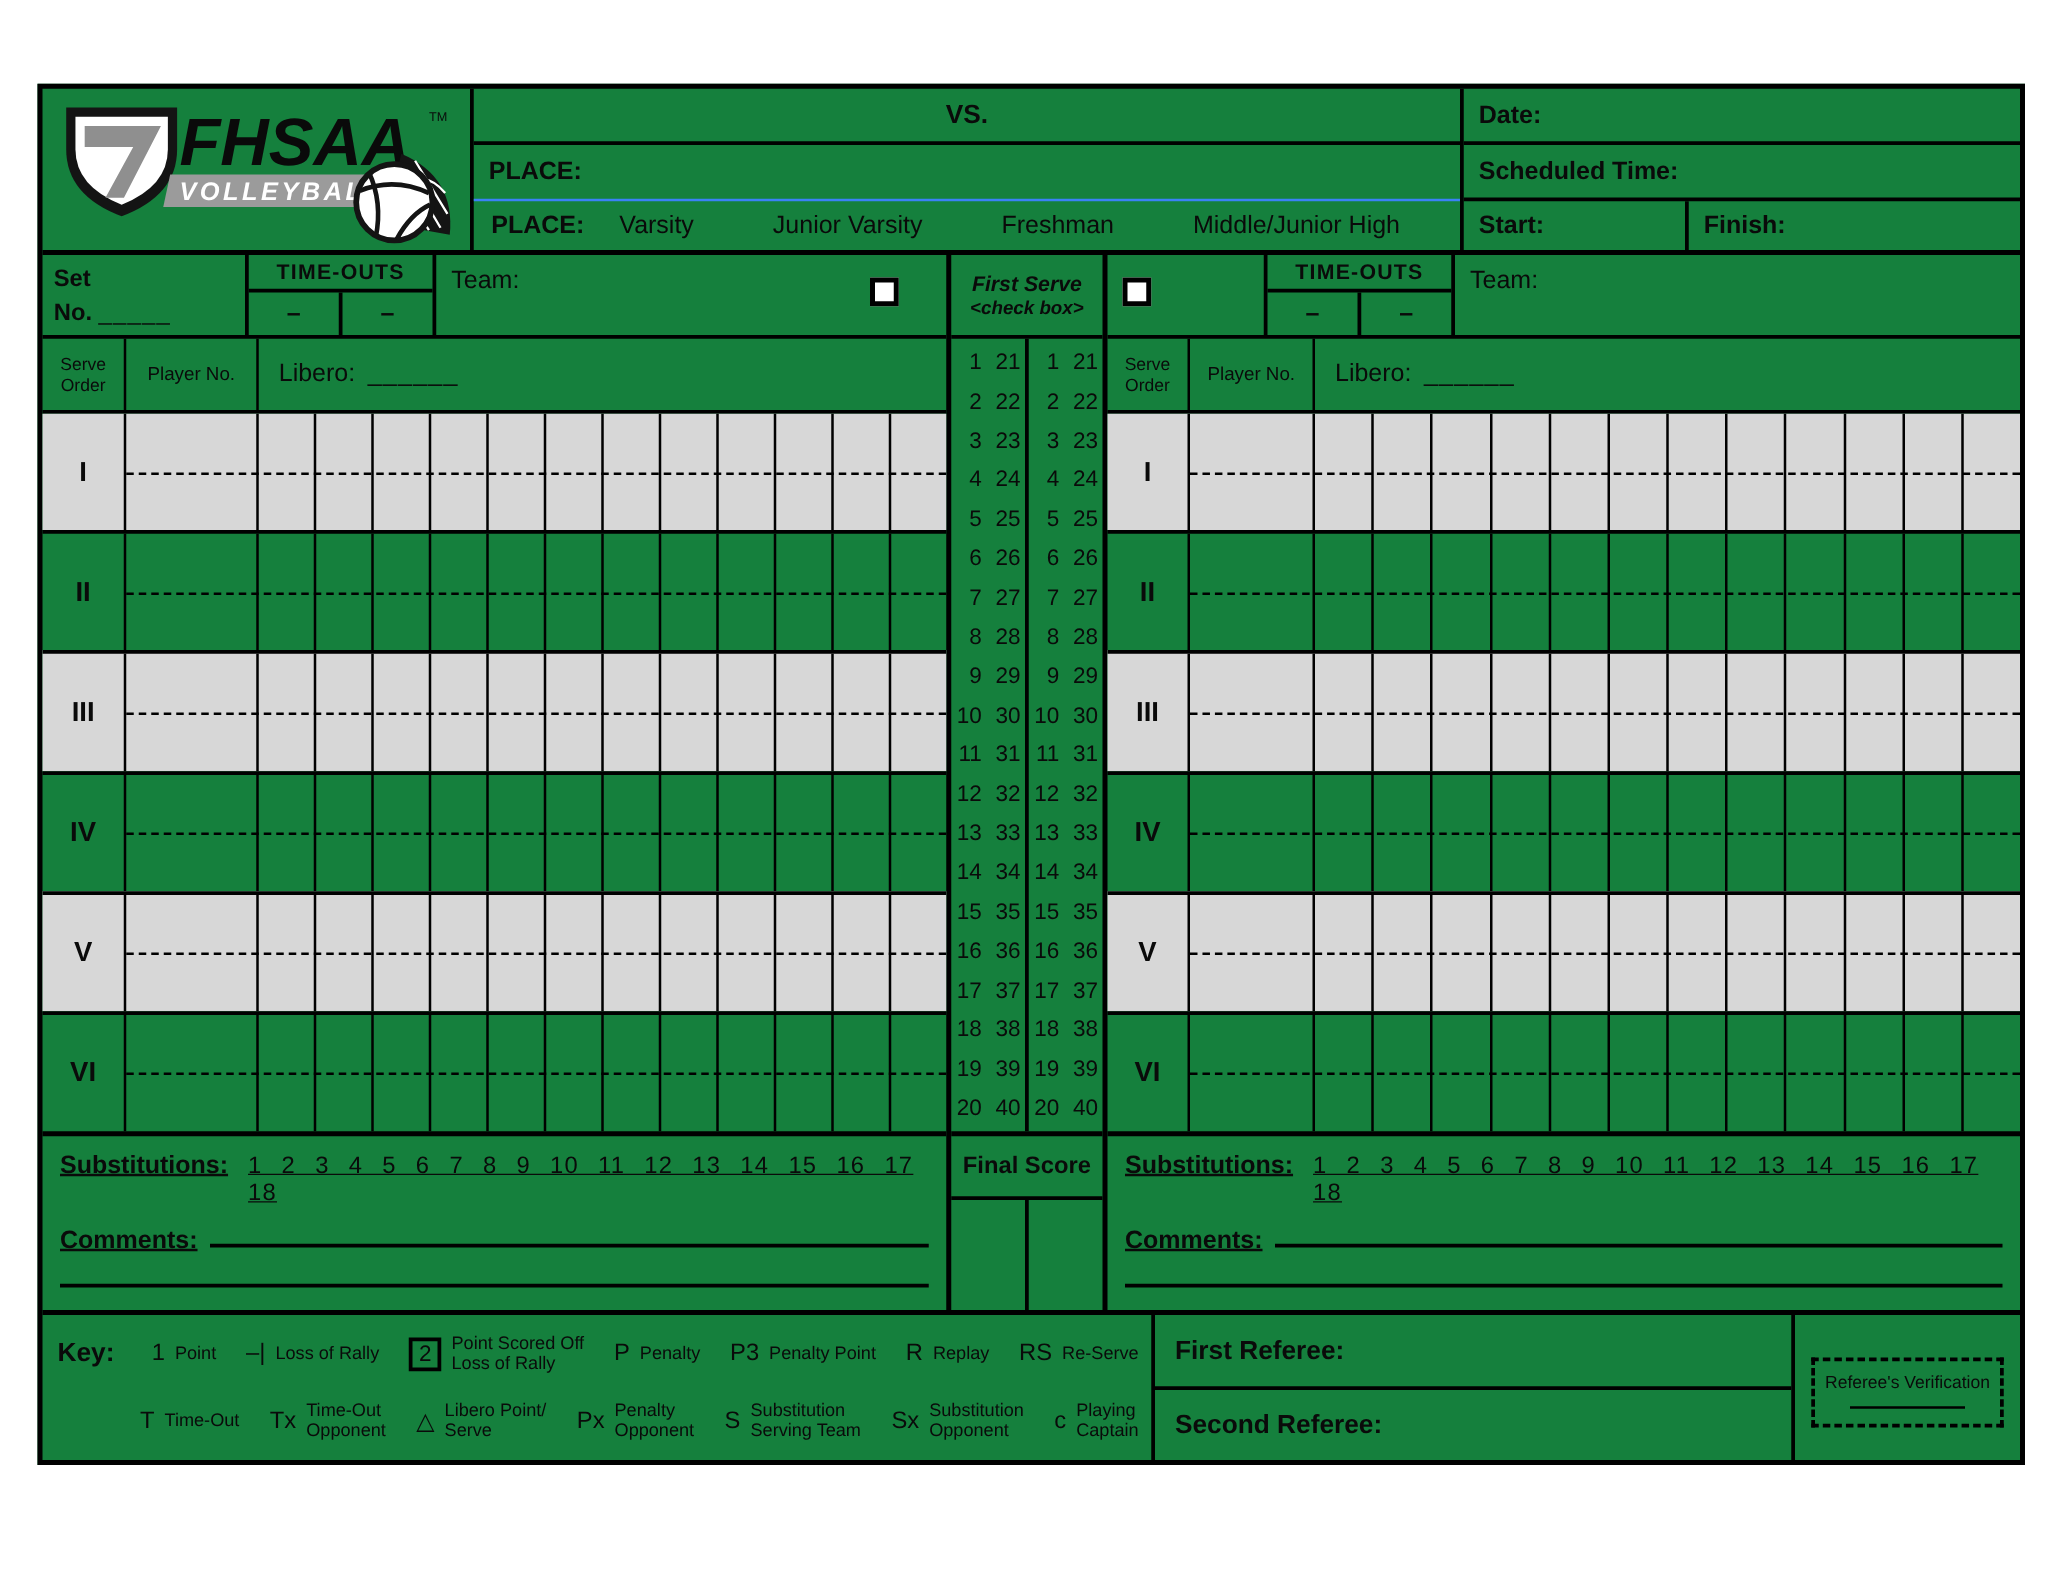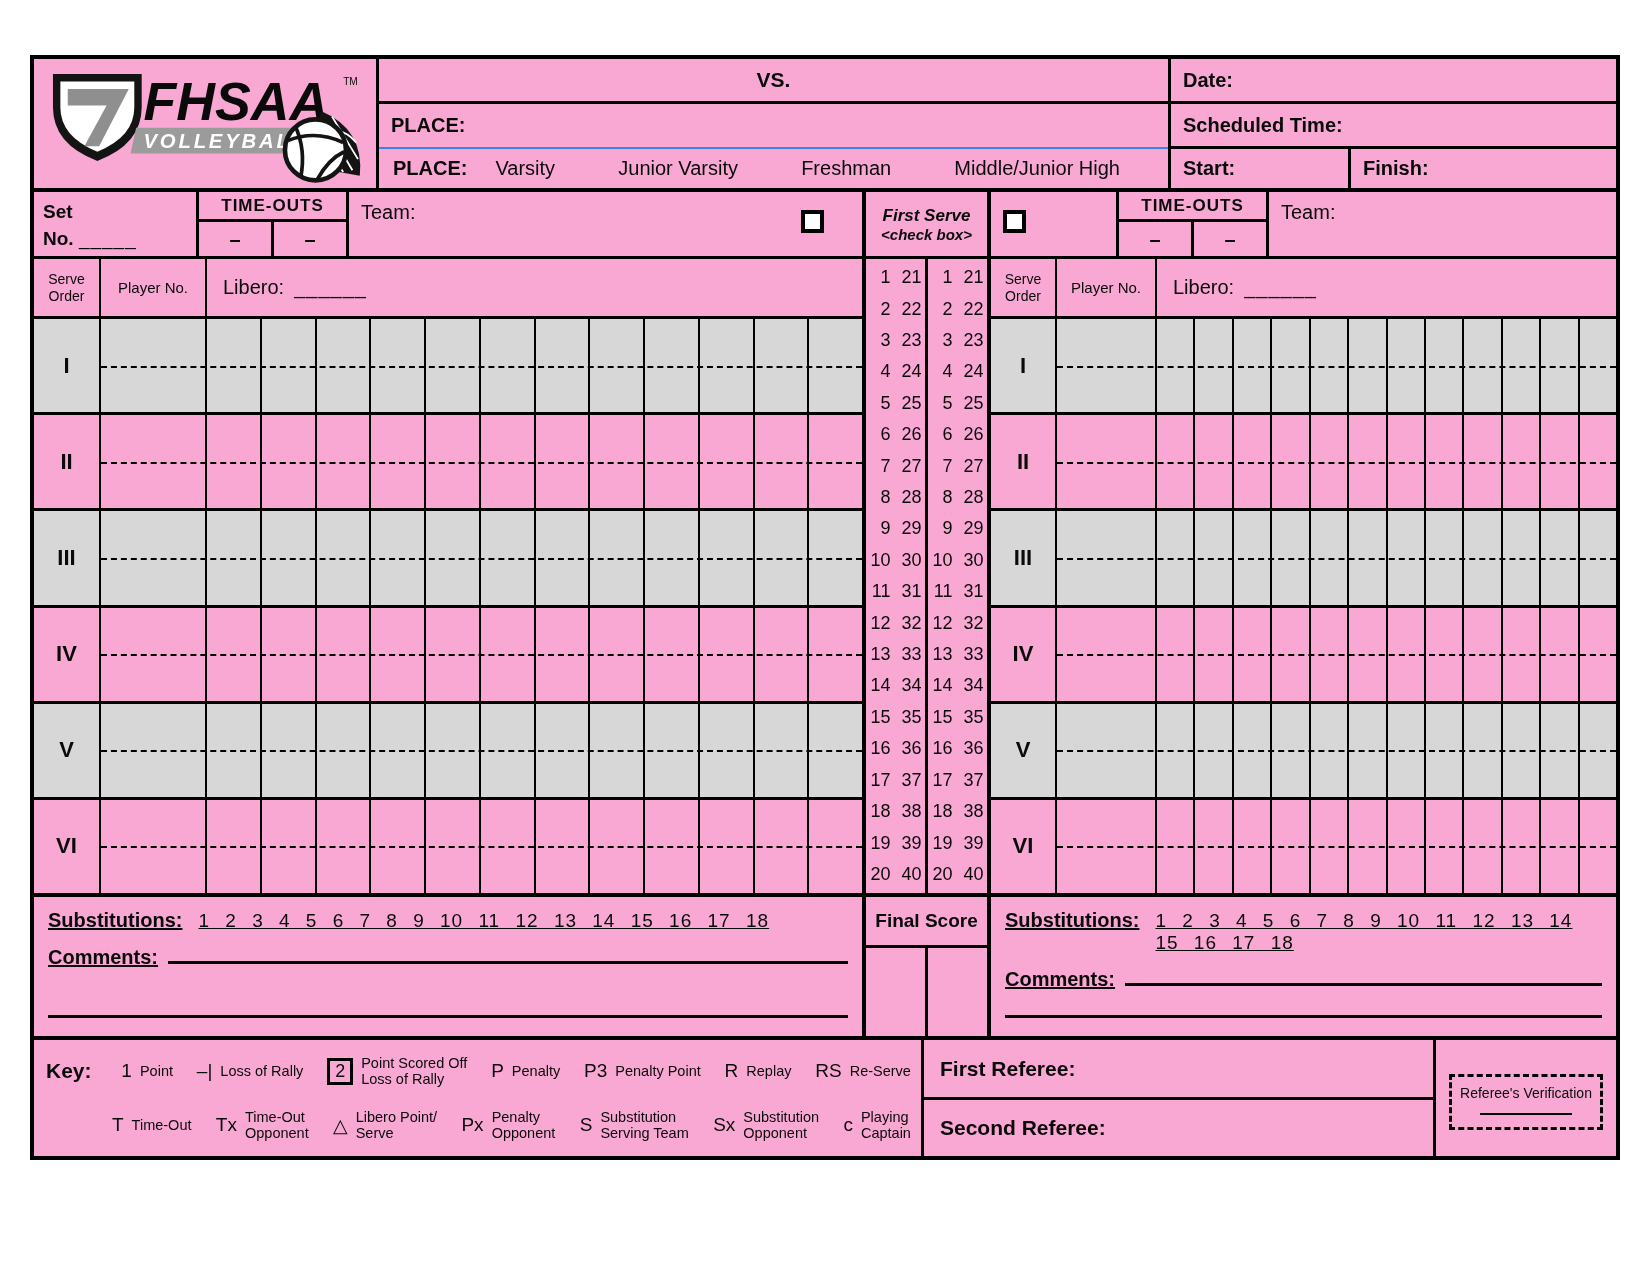--- a/index.html
+++ b/index.html
@@ -1,40 +1,40 @@
 <!DOCTYPE html>
 <html><head>
 <meta charset="utf-8">
 <style>
   * { box-sizing: border-box; margin: 0; padding: 0; }
   html,body { width:1650px; height:1275px; background:#fff; }
   body { font-family:"Liberation Sans", sans-serif; color:#0a0a0a; position:relative; }
 
-  .sheet { position:absolute; left:30px; top:55px; width:1590px; height:1105px;
-           border:4px solid #000; display:flex; flex-direction:column; background:#f9a8d4; }
+  .sheet { position:absolute; left:30px; top:67px; width:1590px; height:1105px;
+           border:4px solid #000; display:flex; flex-direction:column; background:#15803d; }
 
   
   .hdr { height:133px; display:flex; border-bottom:4px solid #000; }
   .logo-cell { width:345px; border-right:3px solid #000; display:flex; align-items:center; justify-content:center; padding:4px; }
   .hdr-mid { flex:1; display:flex; flex-direction:column; }
   .vs-row { height:45px; border-bottom:3px solid #000; display:flex; align-items:center; justify-content:center; font-weight:bold; font-size:21px; }
   .place-row { height:45px; border-bottom:2px solid #3b82f6; display:flex; align-items:center; padding:0 12px; font-weight:bold; font-size:20px; }
   .level-row { flex:1; display:flex; align-items:center; padding:0 14px; font-size:20px; }
   .level-label { font-weight:bold; margin-right:28px; }
   .level-opts { flex:1; display:flex; justify-content:space-between; padding-right:34px; }
   .hdr-right { width:448px; border-left:3px solid #000; display:flex; flex-direction:column; }
   .date-row, .sched-row { height:45px; border-bottom:3px solid #000; display:flex; align-items:center; padding:0 12px; font-weight:bold; font-size:20px; }
   .time-row { flex:1; display:flex; }
   .start-cell { flex:1; display:flex; align-items:center; padding:0 12px; font-weight:bold; font-size:20px; }
   .finish-cell { width:268px; border-left:3px solid #000; display:flex; align-items:center; padding:0 12px; font-weight:bold; font-size:20px; }
 
   
   .main { flex:1; display:flex; }
   .panel { display:flex; flex-direction:column; }
-  .panel.left { width:828px; }
+  .panel.left { width:723px; }
   .panel.right { flex:1; }
   .scorecol { width:129px; border-left:4px solid #000; border-right:4px solid #000; display:flex; flex-direction:column; }
 
   .team-head { height:67px; border-bottom:3px solid #000; display:flex; }
   .set-cell { width:165px; border-right:3px solid #000; padding:7px 9px; font-size:19px; font-weight:bold; line-height:1.4; }
   .set-blank { font-weight:normal; letter-spacing:1px; }
   .touts { width:150px; border-right:3px solid #000; display:flex; flex-direction:column; }
   .touts-title { height:30px; border-bottom:3px solid #000; display:flex; align-items:center; justify-content:center; font-weight:bold; font-size:17px; letter-spacing:1px; }
   .touts-cells { flex:1; display:flex; }
   .tout-cell { flex:1; display:flex; align-items:center; justify-content:center; font-size:20px; font-weight:bold; }

